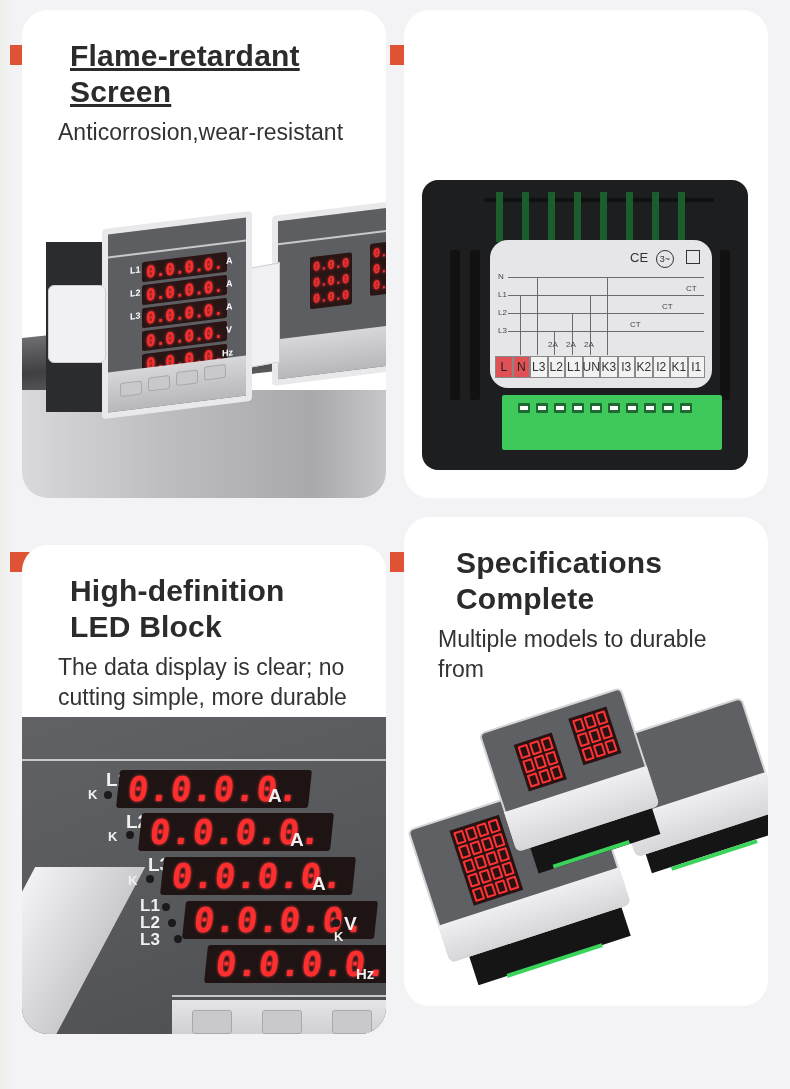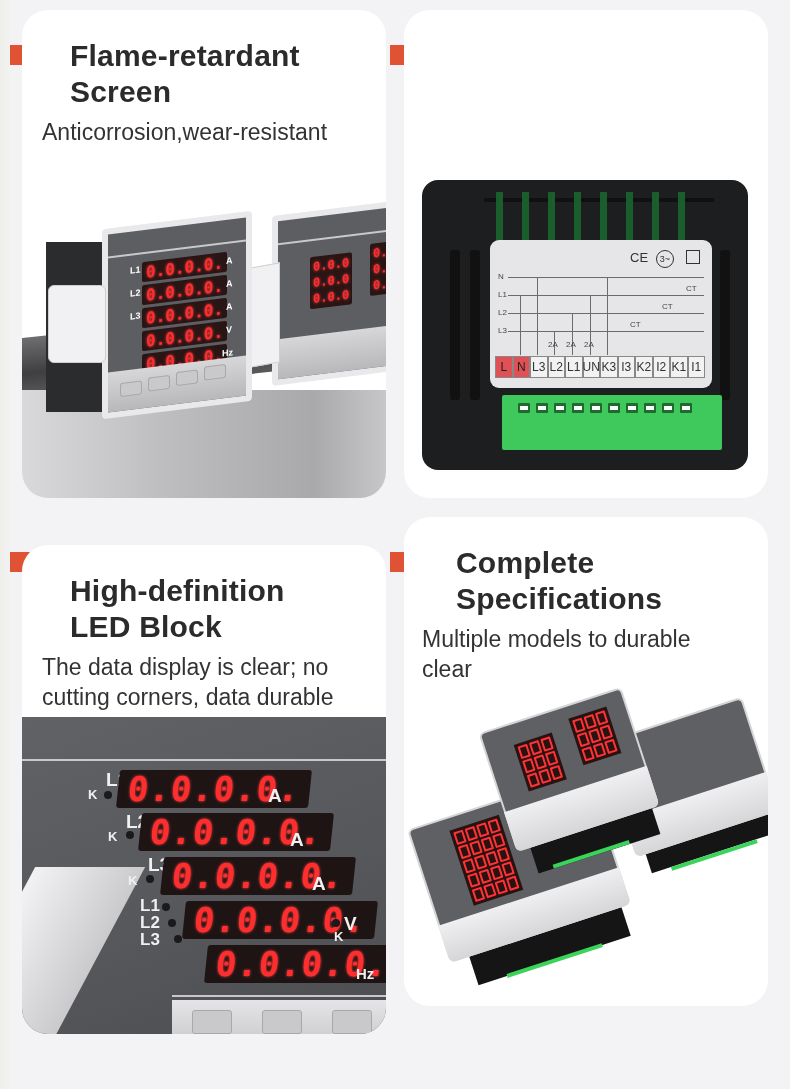--- a/index.html
+++ b/index.html
@@ -7,21 +7,21 @@
   body { position: relative; font-family: "Liberation Sans", "DejaVu Sans", sans-serif; }
   .page { position: absolute; inset: 0; background: linear-gradient(90deg, #eeeee9 0, #f3f3f5 12px); }
   .card { position: absolute; background: #ffffff; border-radius: 26px; overflow: hidden; }
   .card.c1 { left: 22px; top: 10px; width: 364px; height: 488px; }
   .card.c2 { left: 404px; top: 10px; width: 364px; height: 488px; }
   .card.c3 { left: 22px; top: 545px; width: 364px; height: 489px; }
   .card.c4 { left: 404px; top: 517px; width: 364px; height: 489px; }
 
   .accent-bar { position: absolute; height: 20px; background: #e05234; }
   .title { position: absolute; font-weight: 700; font-size: 30px; line-height: 36px; color: #2b2b2b; letter-spacing: 0.2px; }
-  .desc { position: absolute; font-size: 23px; line-height: 30px; color: #333; }
+  .desc { position: absolute; font-size: 23px; line-height: 30px; color: #333; margin-left: 16px; }
 
   
   .img1 { position: absolute; left: 0; top: 210px; width: 364px; height: 278px; }
   .table-top { position: absolute; left: 0; top: 118px; width: 364px; height: 60px;
     background: linear-gradient(180deg,#6e6e70 0%,#3f3f41 60%,#5a5a5c 100%); transform: skewY(-6deg); transform-origin: left; }
   .table-front { position: absolute; left: 0; top: 170px; width: 364px; height: 108px;
     background: linear-gradient(90deg,#d9d9db,#bdbdbf 40%,#a9a9ab 80%,#c7c7c9); }
   .meter { position: absolute; background: #5d5e62; border: 6px solid #e9e9eb; border-radius: 4px; }
   .meter .panel-foot { position: absolute; left: 0; right: 0; bottom: 0; height: 40px; background: linear-gradient(180deg,#d7d7d9,#b8b8ba); }
   .meter .line { position: absolute; left: 0; right: 0; height: 2px; background: #c9c9cb; }
@@ -29,21 +29,21 @@
   .led-digit { color: #ff2e2e; font-family: "DejaVu Sans Mono", monospace; font-weight: 700; text-shadow: 0 0 3px #ff4040; }
   .clip { position: absolute; background: #f1f1f3; border: 1px solid #cfcfd1; }
   .mini-label { position: absolute; color: #fff; font-size: 9px; font-weight: 700; }
   .btn-key { position: absolute; background: #c9c9cb; border: 1px solid #a8a8aa; border-radius: 3px; }
 
   
   .term-frame { position: absolute; left: 18px; top: 170px; width: 326px; height: 290px; background: #1d1e20; border-radius: 16px; }
   .fins { position: absolute; left: 70px; top: 12px; width: 220px; height: 50px; }
   .fin { position: absolute; top: 0; width: 7px; height: 50px; background: #1a5e2e; }
   .rail { position: absolute; left: 62px; top: 18px; width: 230px; height: 4px; background: #111; }
-  .label-plate { position: absolute; left: 68px; top: 60px; width: 222px; height: 148px; background: #e6e6e8; border-radius: 9px; }
+  .label-plate { position: absolute; left: 68px; top: 60px; width: 222px; height: 148px; background: #e6e6e8; border-radius: 18px; }
   .schem-line { position: absolute; height: 1px; background: #6b6b6d; }
   .schem-v { position: absolute; width: 1px; background: #6b6b6d; }
   .sch-lbl { position: absolute; font-size: 8px; color: #444; }
   .term-row { position: absolute; left: 5px; top: 116px; display: flex; }
   .term-cell { width: 17.5px; height: 22px; border: 1px solid #888; background: #f2f2f3; font-size: 12px; color: #333; display: flex; align-items: center; justify-content: center; }
   .term-cell.red { background: #e05156; color: #222; }
   .cert { position: absolute; font-size: 13px; color: #333; }
   .green-block { position: absolute; left: 80px; top: 215px; width: 220px; height: 55px; background: #3fc85b; border-radius: 2px; }
   .screw { position: absolute; top: 8px; width: 12px; height: 10px; background: #1f6b2f; border-radius: 1px; }
   .screw::after { content: ""; position: absolute; left: 2px; top: 3px; width: 8px; height: 4px; background: #fff; }
@@ -73,21 +73,21 @@
 <body>
 
 <div class="page"></div>
 
 <div class="accent-bar" style="left:10px; top:45px; width:55px;"></div>
 <div class="accent-bar" style="left:390px; top:45px; width:53px;"></div>
 <div class="accent-bar" style="left:10px; top:552px; width:55px;"></div>
 <div class="accent-bar" style="left:390px; top:552px; width:53px;"></div>
 
 <section class="card c1">
-  <div class="title" style="left:48px; top:28px;">
+  <div class="title" style="left:48px; top:28px;text-decoration:underline;">
     <div>Flame-retardant</div>
     <div>Screen</div>
   </div>
   <div class="desc" style="left:20px; top:107px;">
     <div>Anticorrosion,wear-resistant</div>
   </div>
 
   <div class="img1">
     <div class="table-top"></div>
     <div class="table-front"></div>
@@ -226,21 +226,21 @@
   </div>
 </section>
 
 <section class="card c3">
   <div class="title" style="left:48px; top:28px;">
     <div>High-definition</div>
     <div>LED Block</div>
   </div>
   <div class="desc" style="left:20px; top:107px;">
     <div>The data display is clear; no</div>
-    <div>cutting corners, data durable</div>
+    <div>cutting simple, more durable</div>
   </div>
 
   <div class="led-bg">
     <div class="hline" style="left:0; top:42px; width:364px;"></div>
     <div class="led-edge"></div>
 
     <span class="led-lbl" style="left:84px; top:52px;">L1</span>
     <span class="led-k" style="left:66px; top:70px;">K</span>
     <div class="led-dot" style="left:82px; top:74px;"></div>
     <div class="led-big" style="left:96px; top:53px; height:38px;">
@@ -286,26 +286,26 @@
     <div class="keys-strip" style="top:283px;">
       <div class="btn-key" style="left:20px; top:10px; width:40px; height:24px;"></div>
       <div class="btn-key" style="left:90px; top:10px; width:40px; height:24px;"></div>
       <div class="btn-key" style="left:160px; top:10px; width:40px; height:24px;"></div>
     </div>
   </div>
 </section>
 
 <section class="card c4">
   <div class="title" style="left:52px; top:28px;">
+    <div>Specifications</div>
     <div>Complete</div>
-    <div>Specifications</div>
   </div>
   <div class="desc" style="left:18px; top:107px;">
     <div>Multiple models to durable</div>
-    <div>clear</div>
+    <div>from</div>
   </div>
 
   <div style="position:absolute; left:0; top:170px; width:364px; height:319px;">
 
     <div class="iso-meter" style="left:210px; top:30px; width:150px; height:120px;">
       <div class="iso-body" style="left:10px; top:100px; width:130px; height:40px;"></div>
       <div class="iso-green" style="left:30px; top:140px; width:90px;"></div>
       <div class="iso-face"></div>
       <div class="iso-foot"></div>
     </div>

